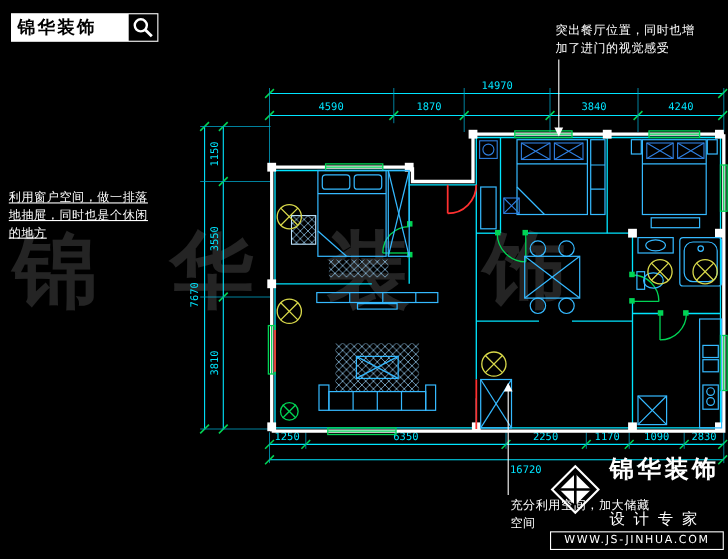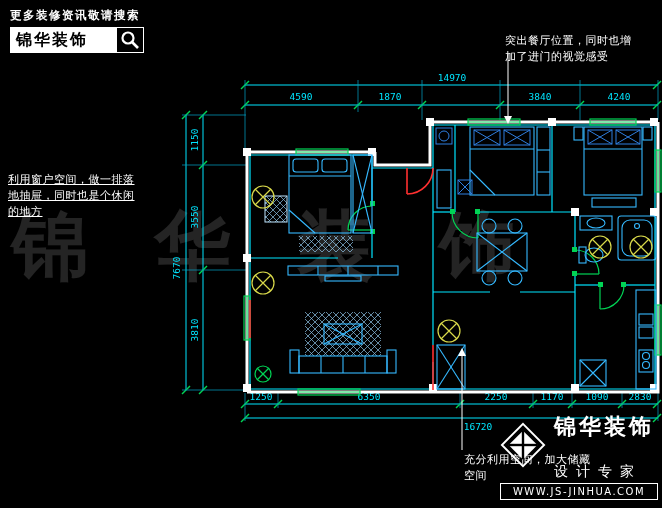--- a/index.html
+++ b/index.html
@@ -9,21 +9,21 @@
 
   
   .hlogo { position:absolute; left:10px; top:8px; z-index:6; }
   .tagline { color:#fff; font-size:11.5px; font-weight:bold; letter-spacing:1.5px; white-space:nowrap; }
   .searchbar { margin-top:4px; width:134px; height:26px; background:#fff; display:flex; align-items:center; justify-content:space-between; }
   .brand { color:#000; font-weight:bold; font-size:16px; letter-spacing:2px; padding-left:6px; white-space:nowrap; }
   .mag { width:26px; height:24px; background:#000; margin-right:1px; display:flex; align-items:center; justify-content:center; }
 
   
   .ann { position:absolute; color:#fff; font-size:11px; line-height:1.45; letter-spacing:0.5px; white-space:pre-line; z-index:6; }
-  .ann-dining  { left:505px; top:33px;  width:150px; }
+  .ann-dining  { left:505px; top:20px;  width:150px; }
   .ann-window  { left:8px;   top:172px; width:145px;text-decoration:underline; }
   .ann-storage { left:464px; top:452px; width:145px; }
 
   
   .watermark { position:absolute; left:12px; top:196px; z-index:1; font-size:76px; font-weight:bold;
                color:rgba(255,255,255,0.14); letter-spacing:20px; white-space:nowrap; }
 
   
   .plan { position:absolute; left:0; top:0; z-index:2; }
   .plan text.dim { fill:#00e5ff; font-family:"DejaVu Sans Mono", monospace; font-size:9.5px; text-anchor:middle; }
@@ -47,21 +47,20 @@
   .fbrand{ font-size:22px; font-weight:bold; letter-spacing:3px; white-space:nowrap; }
   .fsub  { font-size:14px; letter-spacing:8px; margin-top:21px; white-space:nowrap; }
   .fsite { border:1px solid #fff; text-align:center; font-size:10px; letter-spacing:1.5px; padding:2px 0; margin-top:2px; white-space:nowrap; }
 </style>
 </head>
 <body>
 
 <div class="canvas">
 
   <div class="hlogo">
-    <div class="tagline">更多装修资讯敬请搜索</div>
     <div class="searchbar">
       <span class="brand">锦华装饰</span>
       <span class="mag">
         <svg width="24" height="22" viewBox="0 0 24 22">
           <circle cx="10" cy="9" r="5.5" fill="none" stroke="#fff" stroke-width="2.2"></circle>
           <line x1="14" y1="13" x2="20" y2="19" stroke="#fff" stroke-width="2.6"></line>
         </svg>
       </span>
     </div>
   </div>

